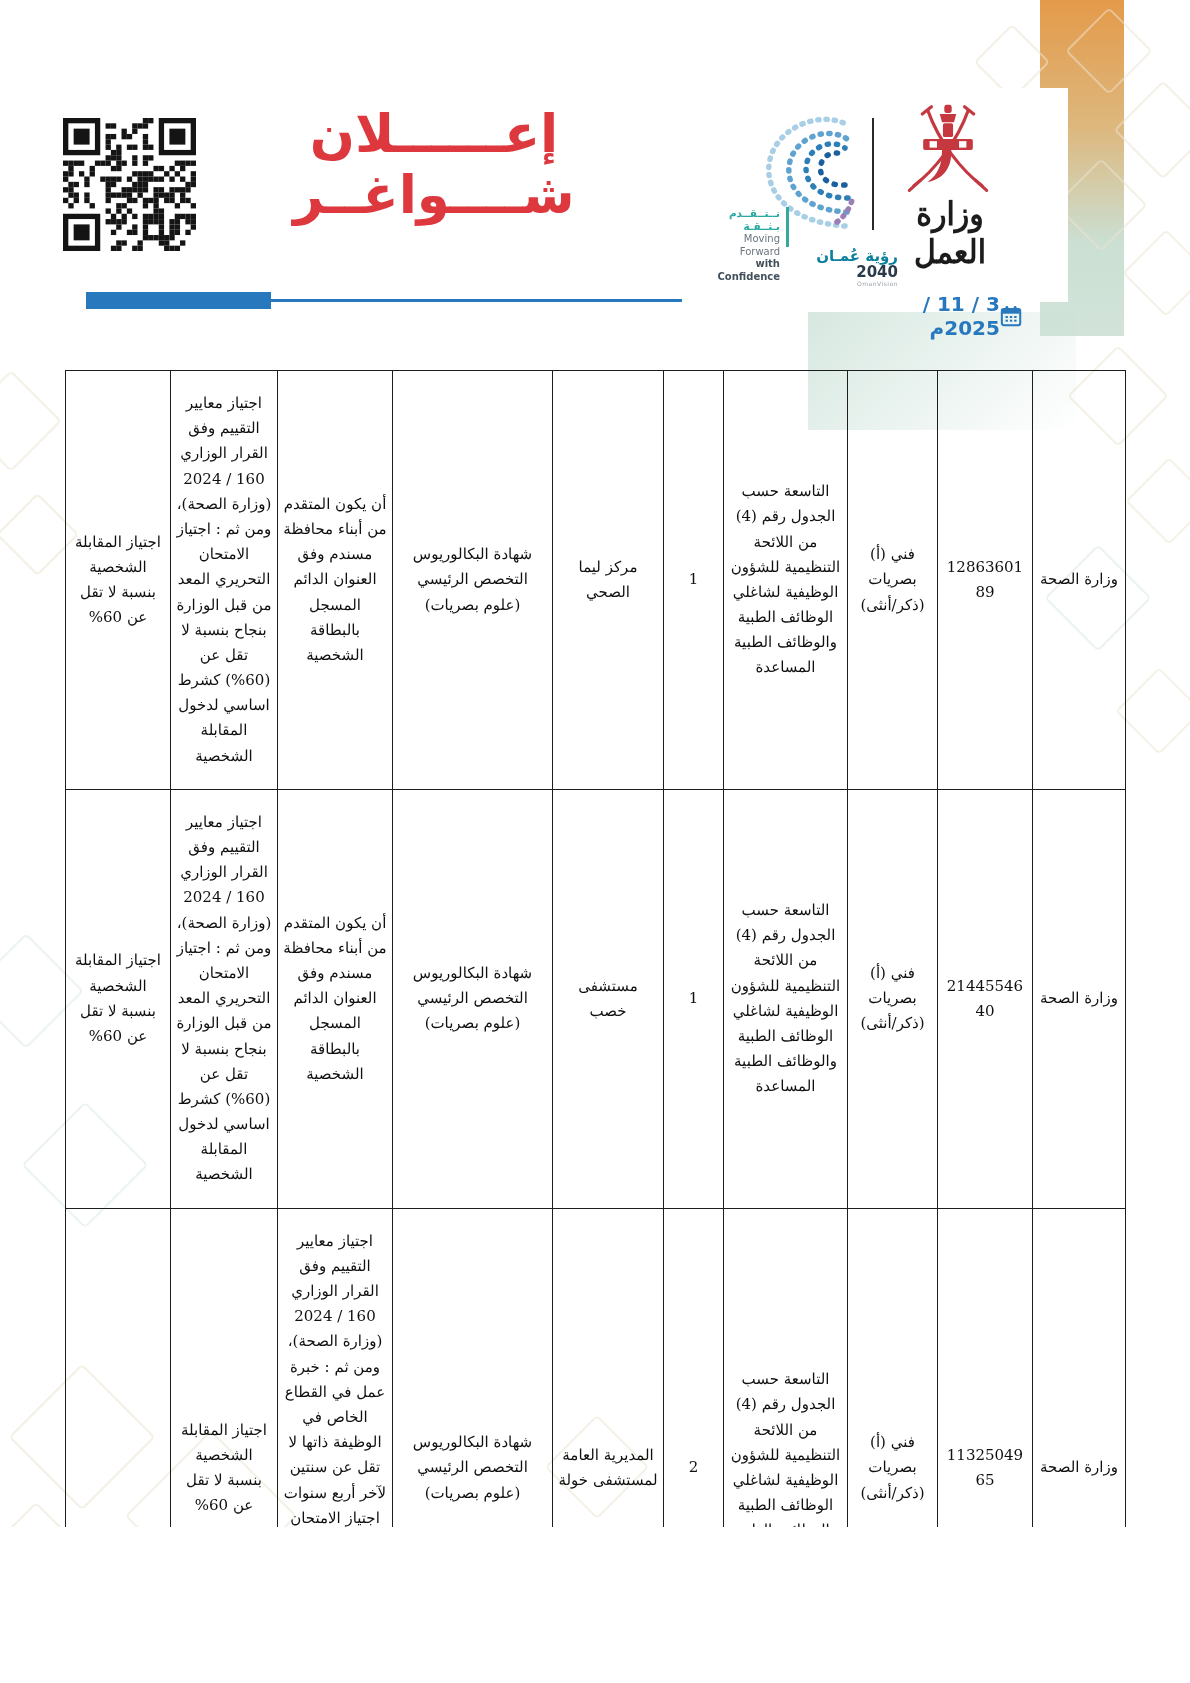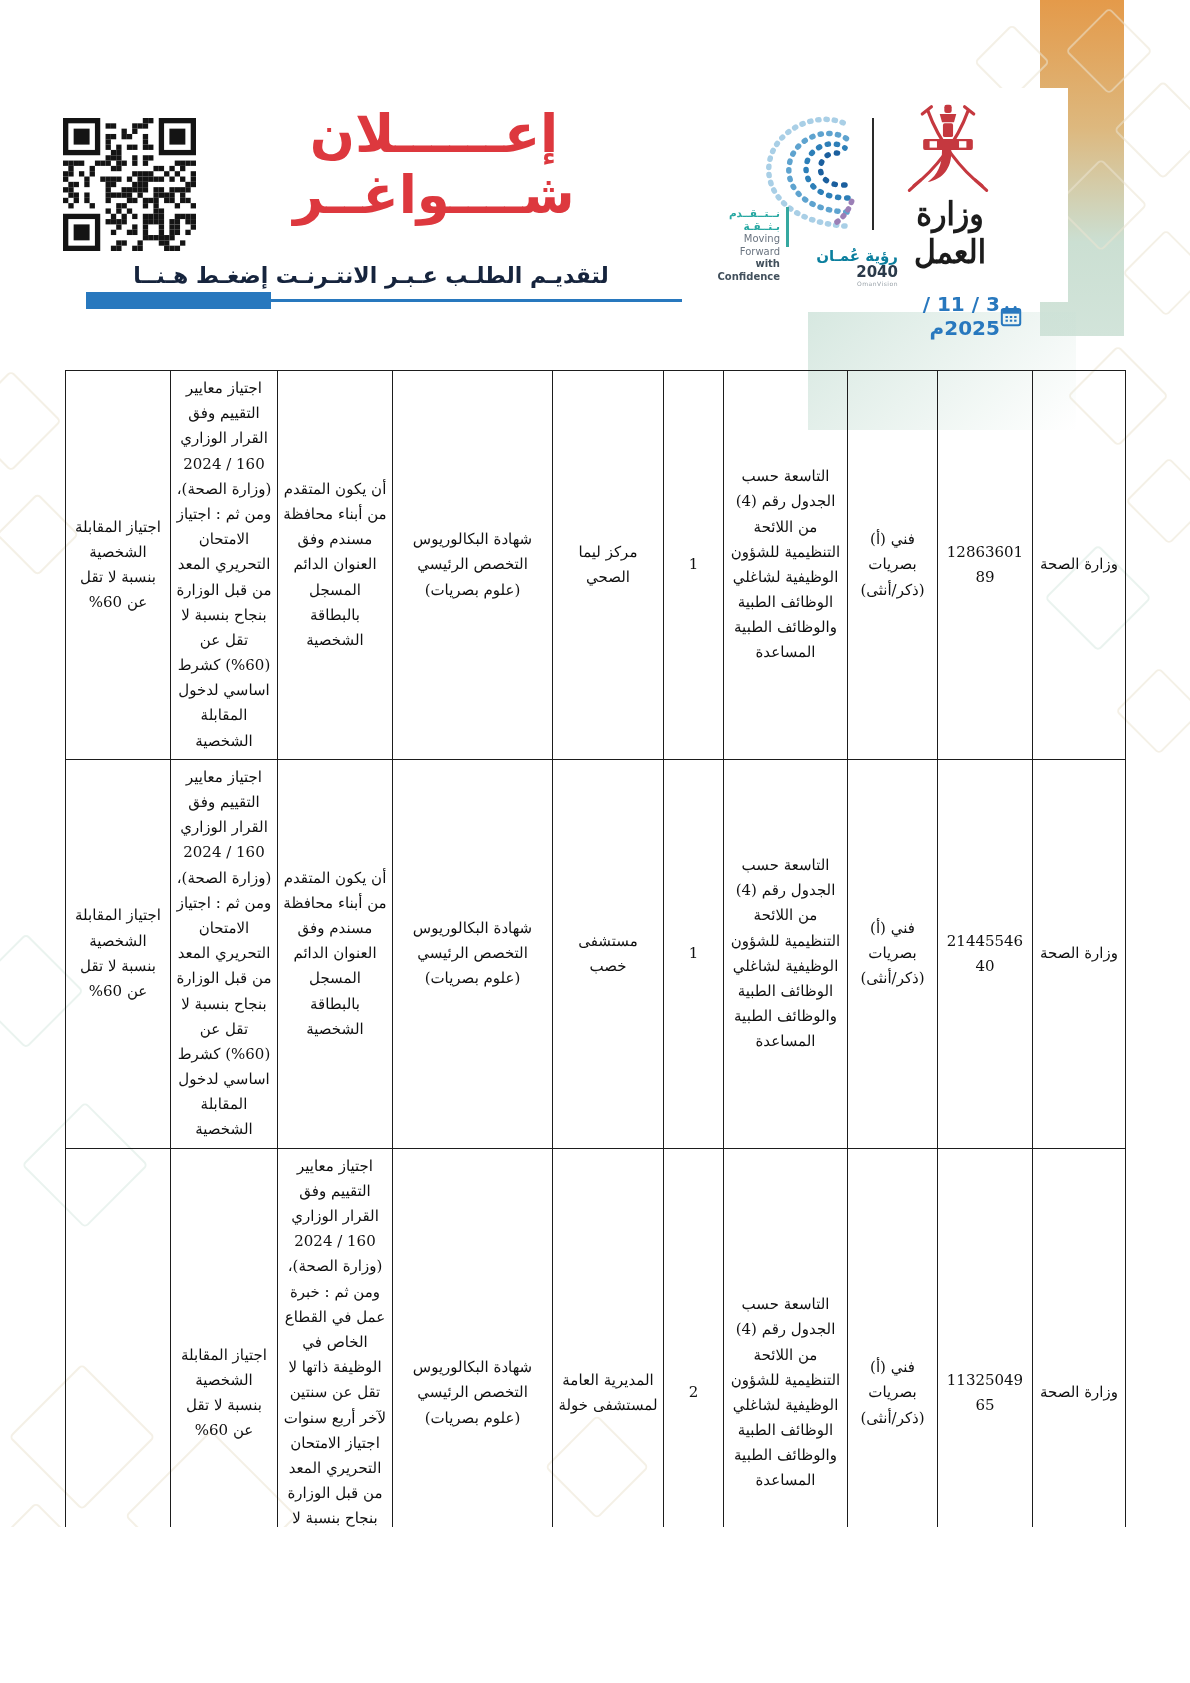--- a/index.html
+++ b/index.html
@@ -38,21 +38,21 @@
   .emblem{position:absolute;left:902px;top:100px;width:92px;height:98px;z-index:2;}
   .molname{position:absolute;left:880px;top:198px;width:140px;text-align:center;direction:rtl;z-index:2;
            font-family:"DejaVu Serif","Liberation Serif",serif;font-weight:700;font-size:30px;color:#1c1c1c;
            transform:scaleY(1.08);}
   .daterow{position:absolute;left:858px;top:292px;width:164px;display:flex;direction:rtl;align-items:center;
            z-index:2;color:#2878be;font-weight:800;font-size:20px;}
   
   table.jobs{position:absolute;left:65px;top:370px;width:1060px;z-index:2;border-collapse:collapse;
              direction:rtl;table-layout:fixed;background:transparent;color:#101010;
              font-family:"DejaVu Serif","Liberation Serif",serif;}
-  .jobs td{border:1.5px solid #1d1d1d;text-align:center;vertical-align:middle;padding:5px 5px;
+  .jobs td{border:1.5px solid #1d1d1d;text-align:center;vertical-align:middle;padding:20px 5px;
            font-size:15px;line-height:1.68;word-wrap:break-word;}
   
   .fline{position:absolute;left:0;top:1598px;width:1190px;height:3px;background:#2878be;z-index:2;}
   .fbar{position:absolute;left:410px;top:1592px;width:387px;height:17px;background:#2878be;z-index:3;}
   .fsocial{position:absolute;left:98px;top:1624px;display:flex;align-items:center;gap:8px;z-index:2;
            color:#2471b8;font-size:17px;font-weight:500;}
   .sicon{width:20px;height:20px;border:1.6px solid #2471b8;border-radius:50%;display:flex;align-items:center;
          justify-content:center;font-size:10px;font-weight:700;color:#2471b8;box-sizing:border-box;}
   .fpage{position:absolute;left:555px;top:1612px;width:90px;text-align:left;z-index:2;
          color:#0f766e;font-size:31px;font-weight:700;}
@@ -294,21 +294,20 @@
       <rect x="10.64" y="10.64" width="15.96" height="15.96" fill="#141414"></rect>
       <rect x="95.76" y="0" width="37.24" height="37.24" fill="#141414"></rect>
       <rect x="101.08000000000001" y="5.32" width="26.6" height="26.6" fill="#fff"></rect>
       <rect x="106.4" y="10.64" width="15.96" height="15.96" fill="#141414"></rect>
       <rect x="0" y="95.76" width="37.24" height="37.24" fill="#141414"></rect>
       <rect x="5.32" y="101.08000000000001" width="26.6" height="26.6" fill="#fff"></rect>
       <rect x="10.64" y="106.4" width="15.96" height="15.96" fill="#141414"></rect>
     </svg>
 
   <div class="title-red">إعــــــلان شــــواغــر</div>
-  <div class="apply">لتقديـم الطلـب عـبـر الانتـرنـت إضغـط هـنــا</div>
   <div class="hline"></div>
   <div class="hbar"></div>
 
   <div class="vision">
     <svg class="vis-swirl" viewBox="0 0 128 140">
       <g fill="none" stroke-linecap="round">
         <path d="M100 128 C40 124 14 88 27 55 C40 24 82 13 104 28" stroke="#a9cfe6" stroke-width="5.5" stroke-dasharray="1.2 7"></path>
         <path d="M102 114 C56 112 37 85 46 60 C55 37 85 29 102 41" stroke="#5ea3cf" stroke-width="5.5" stroke-dasharray="1.2 7.5"></path>
         <path d="M103 100 C72 100 57 83 62 64 C67 47 89 41 100 50" stroke="#2d7fb8" stroke-width="5.5" stroke-dasharray="1.2 8"></path>
         <path d="M100 87 C82 88 73 78 76 66 C79 56 90 52 97 57" stroke="#1b5f9e" stroke-width="5.5" stroke-dasharray="1.2 8.5"></path>

